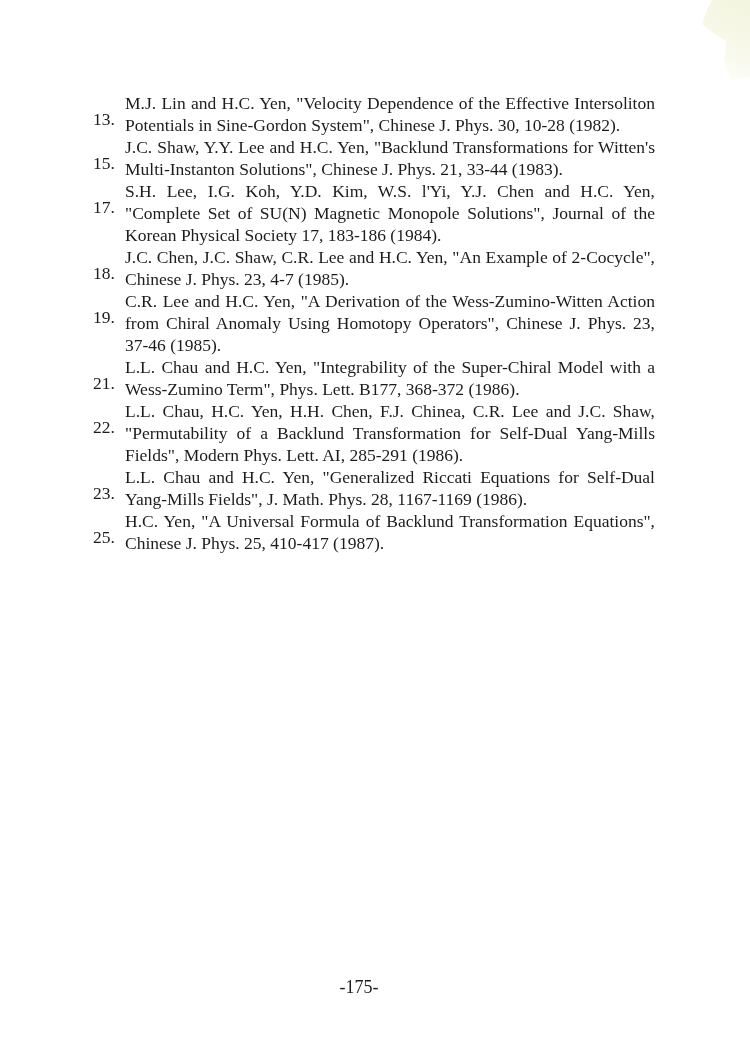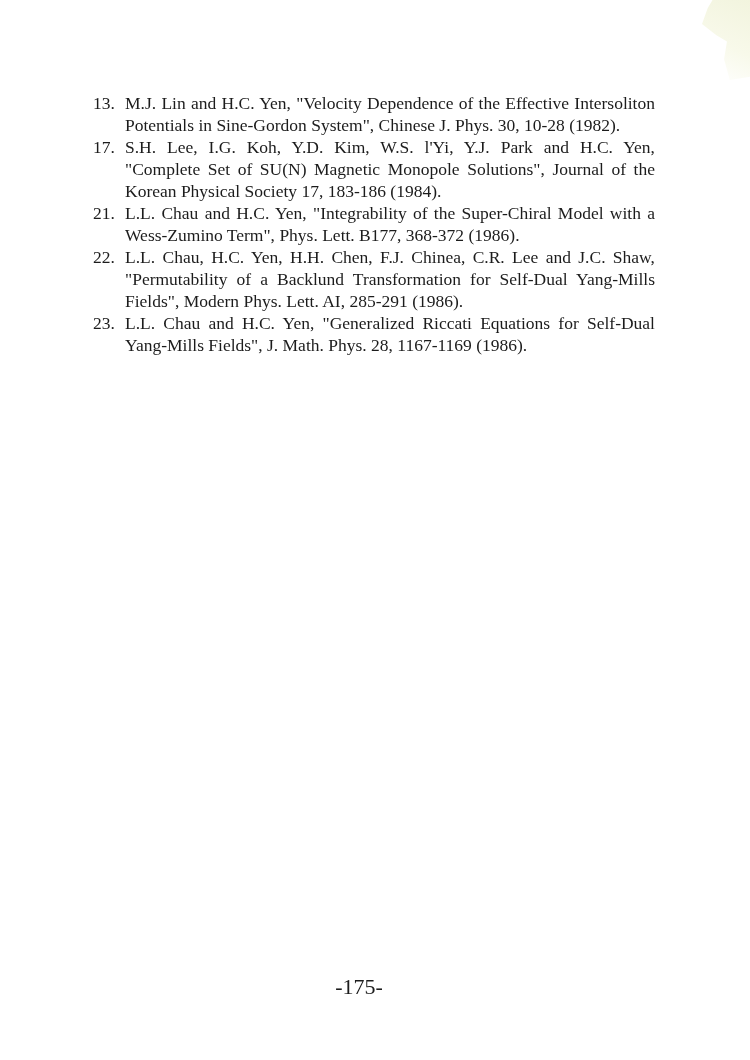--- a/index.html
+++ b/index.html
@@ -43,41 +43,45 @@
   .ref-item {
     position: relative;
     padding-left: 32px;
     font-size: 17.5px;
     line-height: 22px;
     text-align: justify;
   }
   .ref-num {
     position: absolute;
     left: 0;
-    top: 0;
+    top: 16px;
   }
   .ref-text b {
     font-weight: normal;
   }
   .footer {
     position: absolute;
     top: 976px;
     left: 0;
     width: 718px;
     text-align: center;
-    font-size: 22px;
+    font-size: 18px;
     line-height: 22px;
   }
 </style>
 </head>
 <body style="--paper: #ffffff; --ink: #1c1c1c; --corner-tint: #f2f4de;">
 
 <div class="page">
   <div class="corner-artifact"></div>
   <ol class="ref-list" id="ref-list">
       <li class="ref-item"><span class="ref-num">13.</span><span class="ref-text"><span>M.J. Lin and </span><b>H.C. Yen,</b><span> "Velocity Dependence of the Effective Intersoliton Potentials in Sine-Gordon System", </span><b>Chinese J. Phys. 30</b><span>, 10-28 (1982).</span></span></li>
-      <li class="ref-item"><span class="ref-num">17.</span><span class="ref-text"><span>S.H. Lee, I.G. Koh, Y.D. Kim, W.S. l'Yi, Y.J. Park and </span><b>H.C. Yen,</b><span> "Complete Set of SU(N) Magnetic Monopole Solutions", </span><b>Journal of the Korean Physical Society 17</b><span>, 183-186 (1984).</span></span></li>
+      <li class="ref-item"><span class="ref-num">15.</span><span class="ref-text"><span>J.C. Shaw, Y.Y. Lee and H.C. Yen, "Backlund Transformations for Witten's Multi-Instanton Solutions", </span><b>Chinese J. Phys. 21</b><span>, 33-44 (1983).</span></span></li>
+      <li class="ref-item"><span class="ref-num">17.</span><span class="ref-text"><span>S.H. Lee, I.G. Koh, Y.D. Kim, W.S. l'Yi, Y.J. Chen and </span><b>H.C. Yen,</b><span> "Complete Set of SU(N) Magnetic Monopole Solutions", </span><b>Journal of the Korean Physical Society 17</b><span>, 183-186 (1984).</span></span></li>
+      <li class="ref-item"><span class="ref-num">18.</span><span class="ref-text"><span>J.C. Chen, J.C. Shaw, C.R. Lee and </span><b>H.C. Yen,</b><span> "An Example of 2-Cocycle", </span><b>Chinese J. Phys. 23,</b><span> 4-7 (1985).</span></span></li>
+      <li class="ref-item"><span class="ref-num">19.</span><span class="ref-text"><span>C.R. Lee and </span><b>H.C. Yen,</b><span> "A Derivation of the Wess-Zumino-Witten Action from Chiral Anomaly Using Homotopy Operators", </span><b>Chinese J. Phys. 23,</b><span> 37-46 (1985).</span></span></li>
       <li class="ref-item"><span class="ref-num">21.</span><span class="ref-text"><span>L.L. Chau and </span><b>H.C. Yen,</b><span> "Integrability of the Super-Chiral Model with a Wess-Zumino Term", </span><b>Phys. Lett. B177</b><span>, 368-372 (1986).</span></span></li>
       <li class="ref-item"><span class="ref-num">22.</span><span class="ref-text"><span>L.L. Chau, </span><b>H.C. Yen,</b><span> H.H. Chen, F.J. Chinea, C.R. Lee and J.C. Shaw, "Permutability of a Backlund Transformation for Self-Dual Yang-Mills Fields", </span><b>Modern Phys. Lett. AI,</b><span> 285-291 (1986).</span></span></li>
       <li class="ref-item"><span class="ref-num">23.</span><span class="ref-text"><span>L.L. Chau and </span><b>H.C. Yen,</b><span> "Generalized Riccati Equations for Self-Dual Yang-Mills Fields", </span><b>J. Math. Phys. 28</b><span>, 1167-1169 (1986).</span></span></li>
+      <li class="ref-item"><span class="ref-num">25.</span><span class="ref-text"><b>H.C. Yen,</b><span> "A Universal Formula of Backlund Transformation Equations", </span><b>Chinese J. Phys. 25</b><span>, 410-417 (1987).</span></span></li>
     </ol>
   <div class="footer">-175-</div>
 </div>
 
 </body></html>

